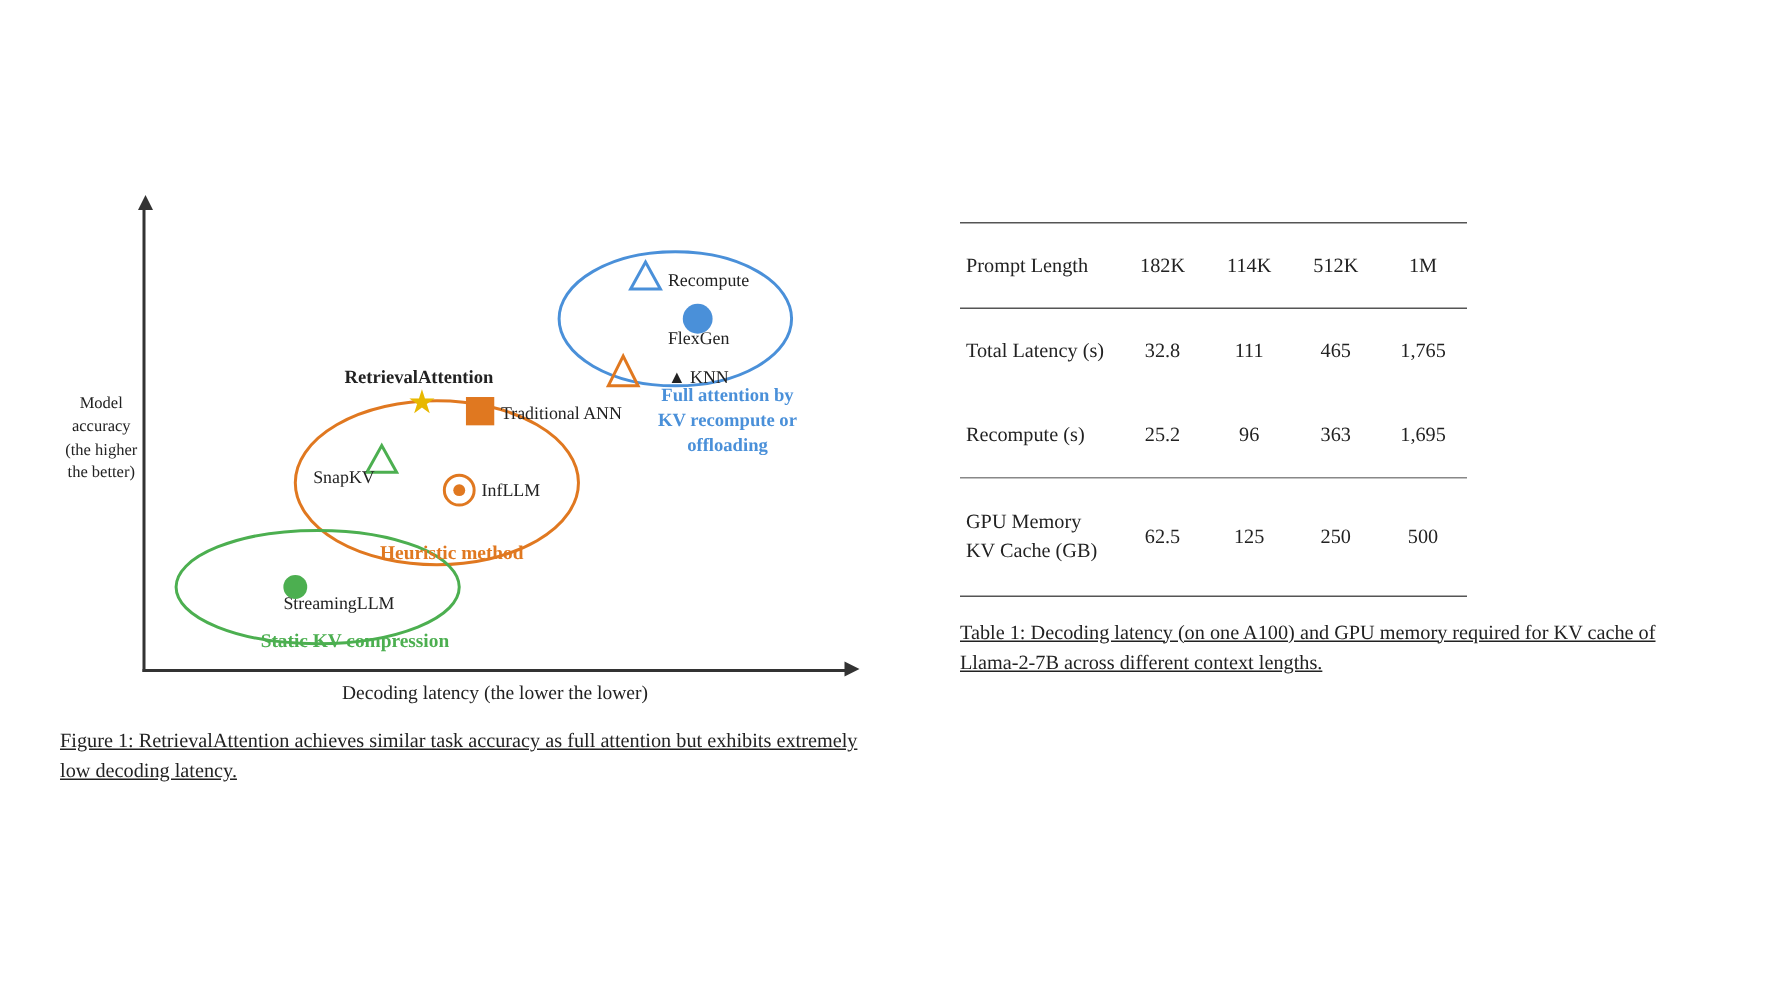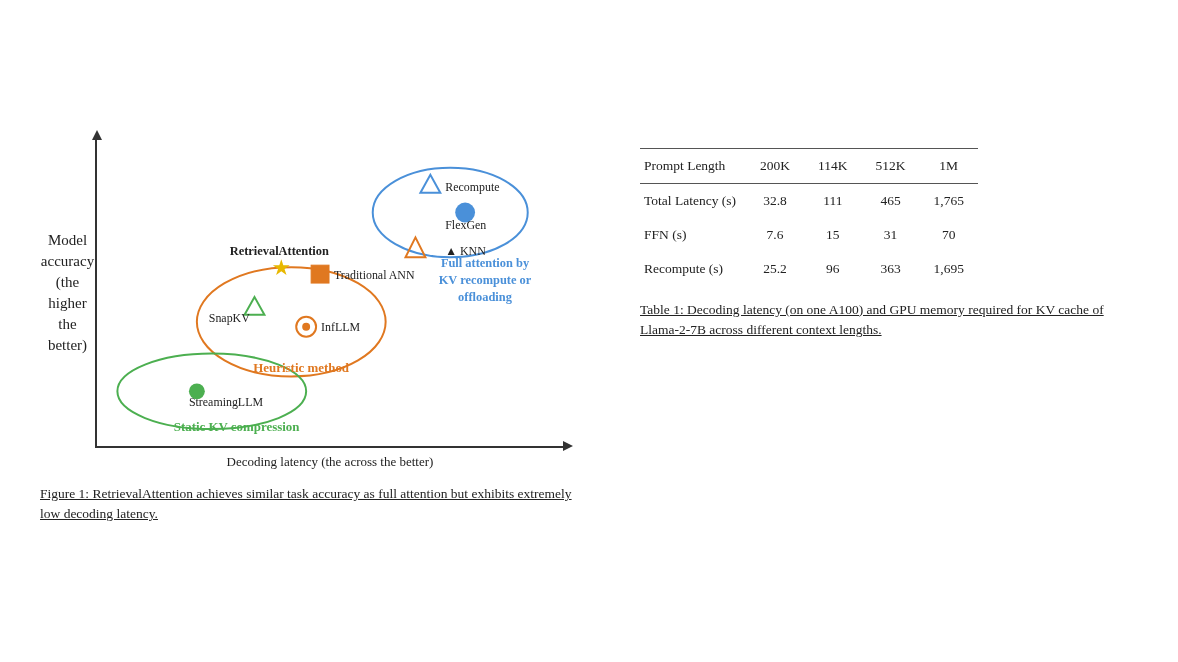--- a/index.html
+++ b/index.html
@@ -40,21 +40,21 @@
       display: flex;
       flex-direction: row;
       align-items: stretch;
       width: 100%;
     }
     .y-axis-label {
       display: flex;
       flex-direction: column;
       align-items: center;
       justify-content: center;
-      font-size: 15px;
+      font-size: 11px;
       line-height: 1.4;
       text-align: center;
       width: 55px;
       color: #222;
     }
     .chart-area {
       position: relative;
       width: 470px;
       height: 310px;
       border-left: 2px solid #333;
@@ -106,21 +106,21 @@
     }
 
     
     .data-table {
       border-collapse: collapse;
       font-size: 13.5px;
       color: #222;
       margin-bottom: 14px;
     }
     .data-table th, .data-table td {
-      padding: 9px 14px;
+      padding: 20px 14px;
       text-align: center;
     }
     .data-table th:first-child, .data-table td:first-child {
       text-align: left;
       padding-left: 4px;
       padding-right: 10px;
     }
     .data-table .header-row th {
       border-top: 1.5px solid #555;
       border-bottom: 1px solid #555;
@@ -195,54 +195,54 @@
           <text x="205" y="236" font-size="13" font-weight="bold" fill="#e07820" text-anchor="middle">Heuristic method</text>
 
           <text x="92" y="270" font-size="12" fill="#222">StreamingLLM</text>
 
           <circle cx="100" cy="255" r="8" fill="#4caf50"></circle>
 
           <text x="140" y="295" font-size="13" font-weight="bold" fill="#4caf50" text-anchor="middle">Static KV compression</text>
         </svg>
       </div>
     </div>
-    <div class="x-axis-label">Decoding latency (the across the better)</div>
+    <div class="x-axis-label">Decoding latency (the lower the lower)</div>
     <div class="caption">Figure 1: RetrievalAttention achieves similar task accuracy as full attention but exhibits extremely low decoding latency.</div>
   </div>
 
   <div class="right-panel">
     <table class="data-table">
       <thead>
         <tr class="header-row">
           <th>Prompt Length</th>
-          <th>200K</th>
+          <th>182K</th>
           <th>114K</th>
           <th>512K</th>
           <th>1M</th>
         </tr>
       </thead>
       <tbody>
         <tr class="first-row">
           <td>Total Latency (s)</td>
           <td>32.8</td>
           <td>111</td>
           <td>465</td>
           <td>1,765</td>
         </tr>
         <tr>
-          <td>FFN (s)</td>
-          <td>7.6</td>
-          <td>15</td>
-          <td>31</td>
-          <td>70</td>
-        </tr>
-        <tr>
           <td>Recompute (s)</td>
           <td>25.2</td>
           <td>96</td>
           <td>363</td>
           <td>1,695</td>
         </tr>
+        <tr class="section-sep last-row">
+          <td style="line-height:1.4;">GPU Memory<br>KV Cache (GB)</td>
+          <td>62.5</td>
+          <td>125</td>
+          <td>250</td>
+          <td>500</td>
+        </tr>
       </tbody>
     </table>
     <div class="table-caption">Table 1: Decoding latency (on one A100) and GPU memory required for KV cache of Llama-2-7B across different context lengths.</div>
   </div>
 </div>
 
 </body></html>

